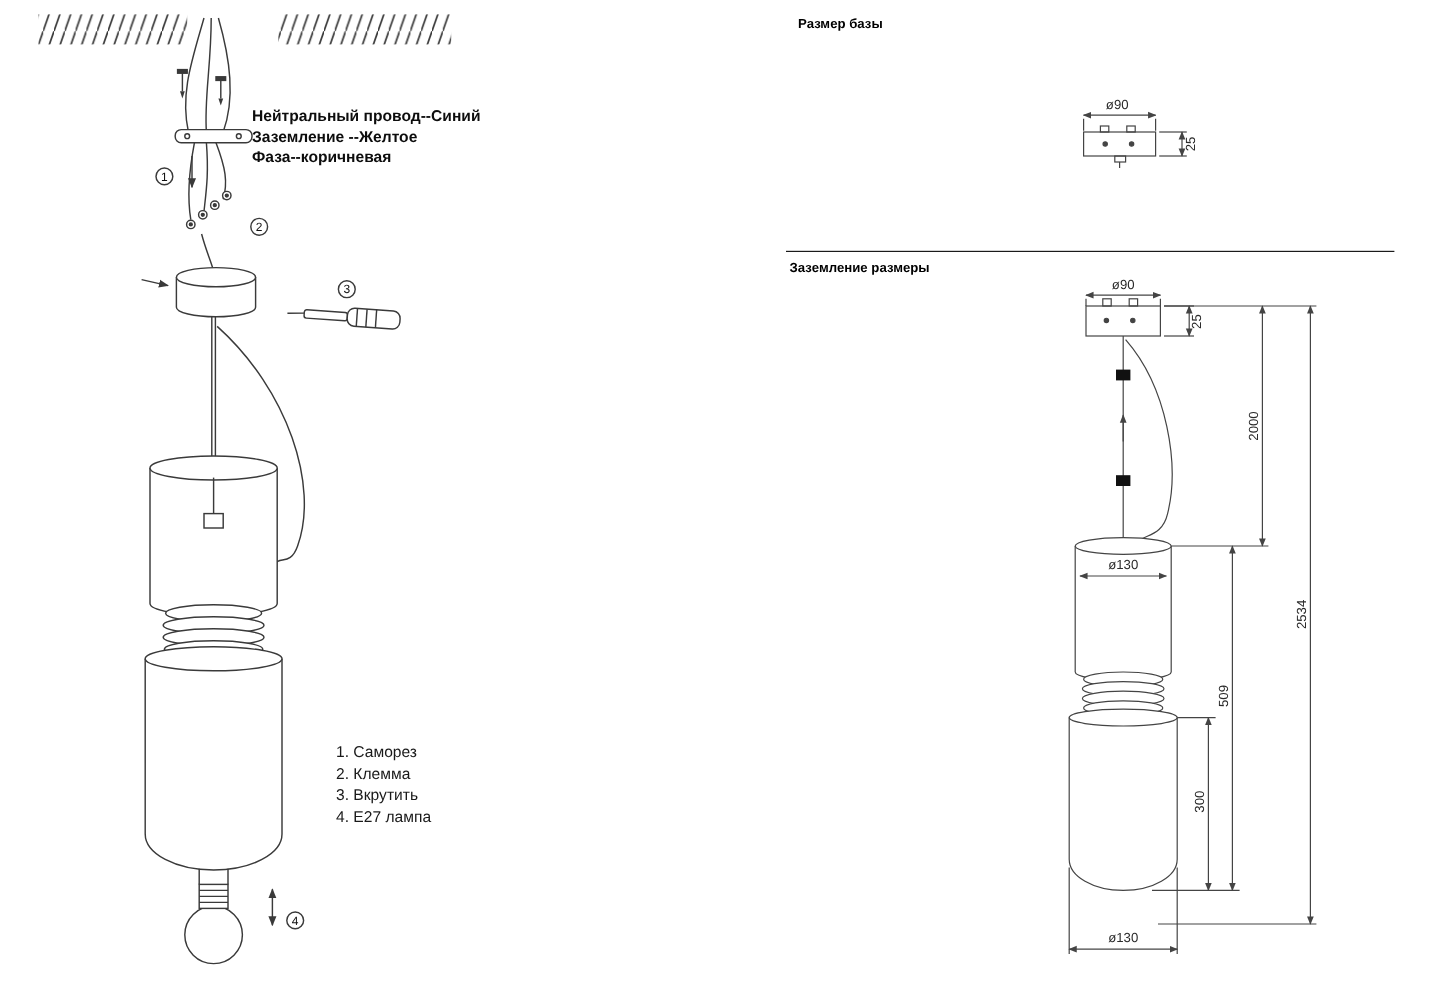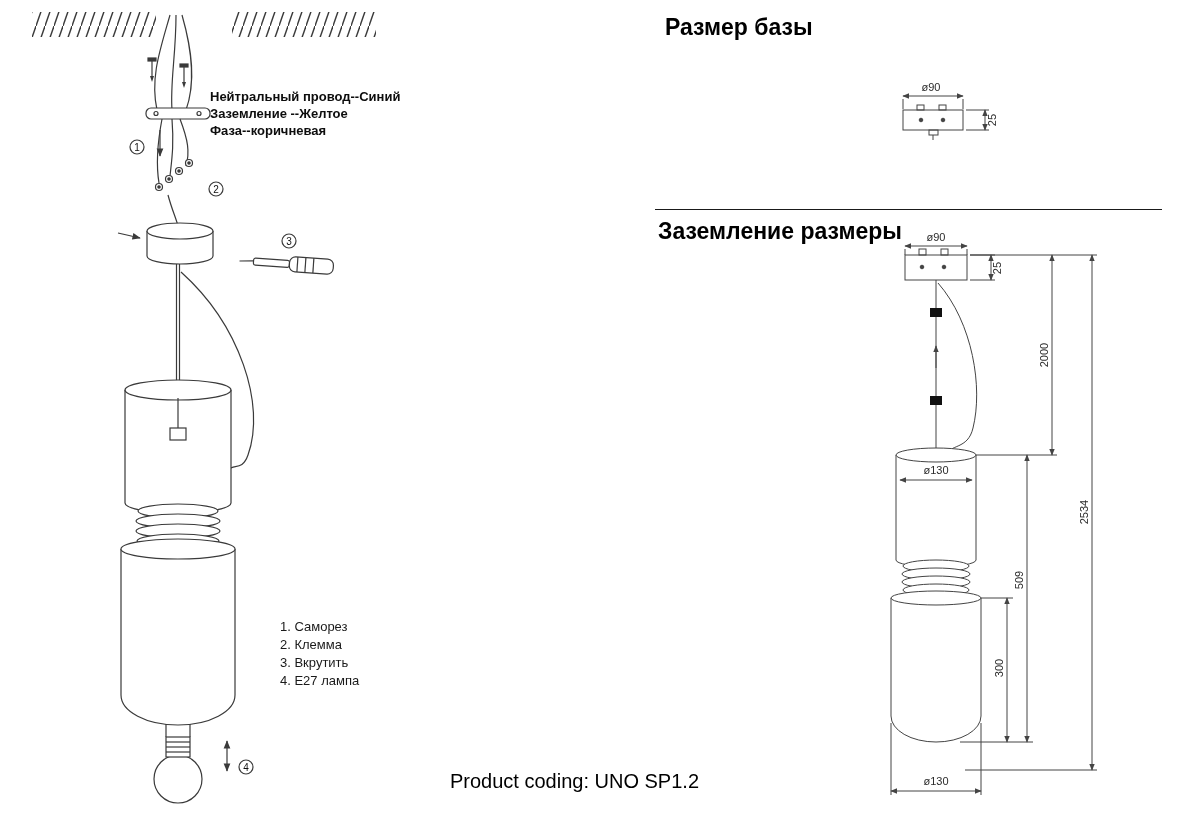--- a/index.html
+++ b/index.html
@@ -1,19 +1,19 @@
 <!DOCTYPE html>
 <html><head>
 <meta charset="utf-8">
 <style>
   html,body{margin:0;padding:0;background:#fff}
   .page{position:relative;width:1200px;height:828px;background:#fff;overflow:hidden;
         font-family:"Liberation Sans",sans-serif;color:#111}
   .abs{position:absolute}
-  .heading{position:absolute;font-weight:bold;font-size:23px;color:#000}
+  .heading{position:absolute;font-weight:bold;font-size:11px;color:#000}
   .divider{position:absolute;height:1px;background:#1a1a1a}
   .product{position:absolute;font-size:20px;color:#000}
   svg{overflow:visible;display:block}
   svg text{font-family:"Liberation Sans",sans-serif}
   .lblb{font-size:13px;font-weight:bold;fill:#0d0d0d}
   .lbl{font-size:13px;fill:#1a1a1a}
   .num{font-size:10px;fill:#111;text-anchor:middle}
   .dim{font-size:11px;fill:#2b2b2b;text-anchor:middle}
 </style>
 </head>
@@ -255,15 +255,14 @@
     <text class="dim" x="81" y="13">ø90</text>
     <text class="dim" transform="rotate(-90 146 40)" x="146" y="40">25</text>
     <text class="dim" transform="rotate(-90 193 127)" x="193" y="127">2000</text>
     <text class="dim" transform="rotate(-90 233 284)" x="233" y="284">2534</text>
     <text class="dim" x="81" y="246">ø130</text>
     <text class="dim" transform="rotate(-90 168 352)" x="168" y="352">509</text>
     <text class="dim" transform="rotate(-90 148 440)" x="148" y="440">300</text>
     <text class="dim" x="81" y="557">ø130</text>
   </svg>
 
-  <div class="product" style="left:450px;top:770px">Product coding: UNO SP1.2</div>
 
 </div>
 
 </body></html>

